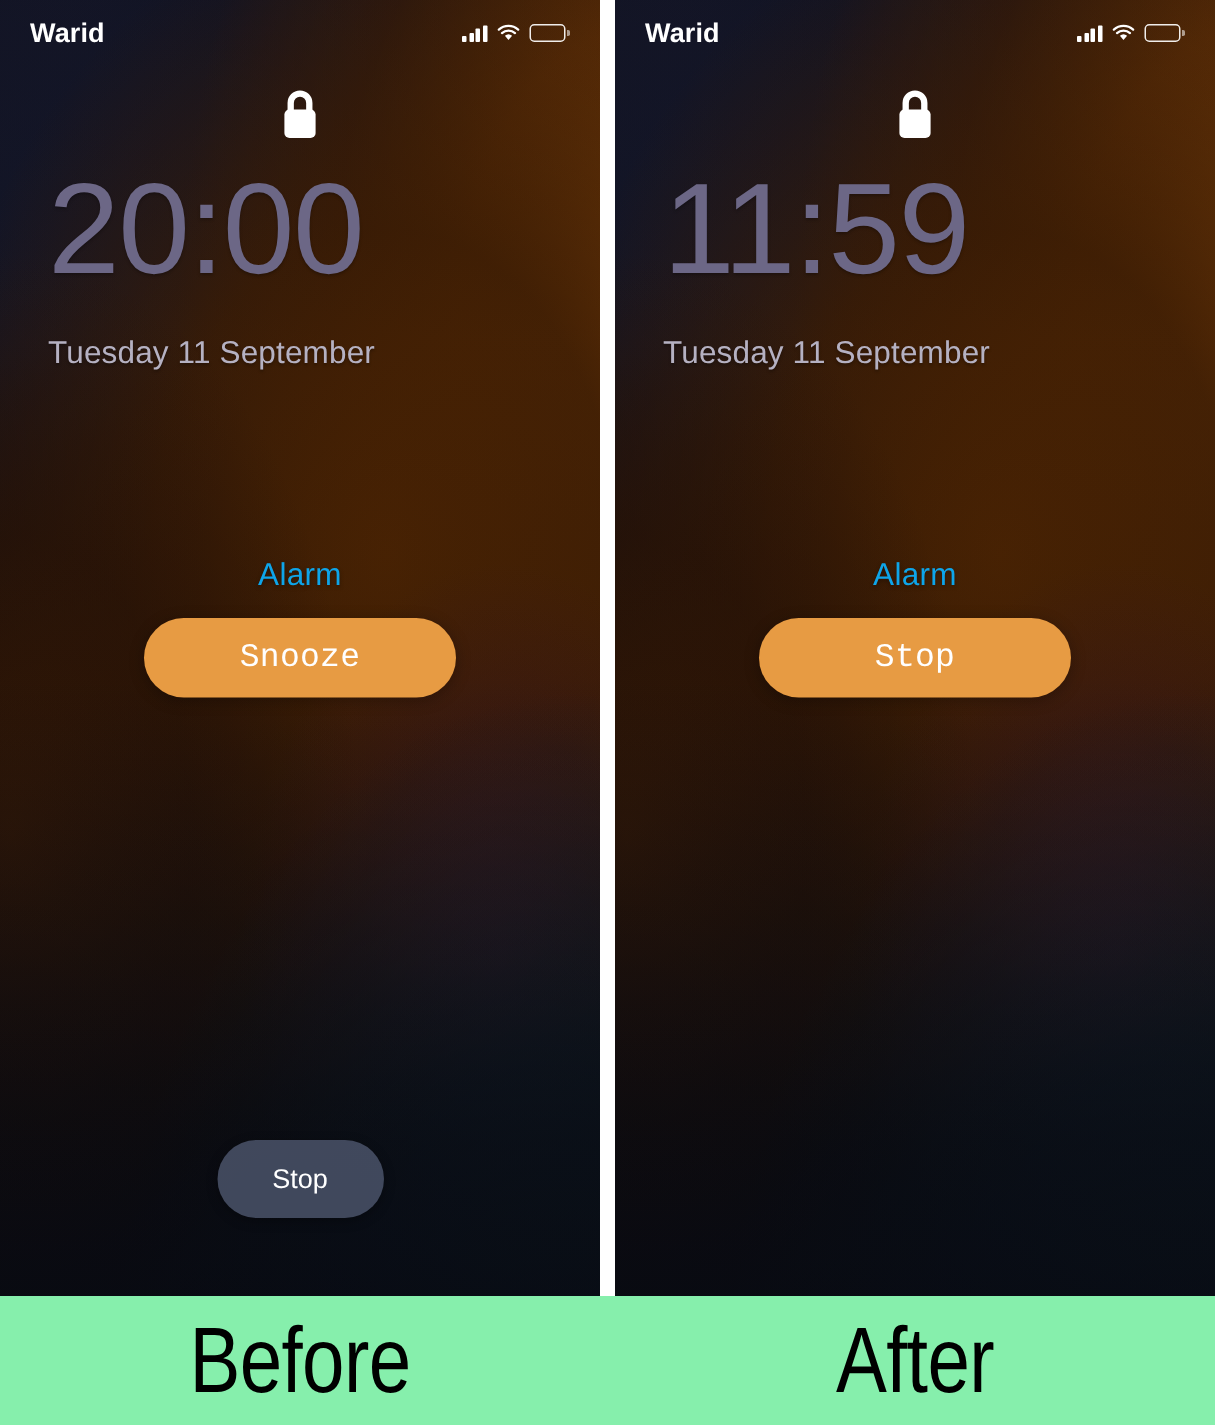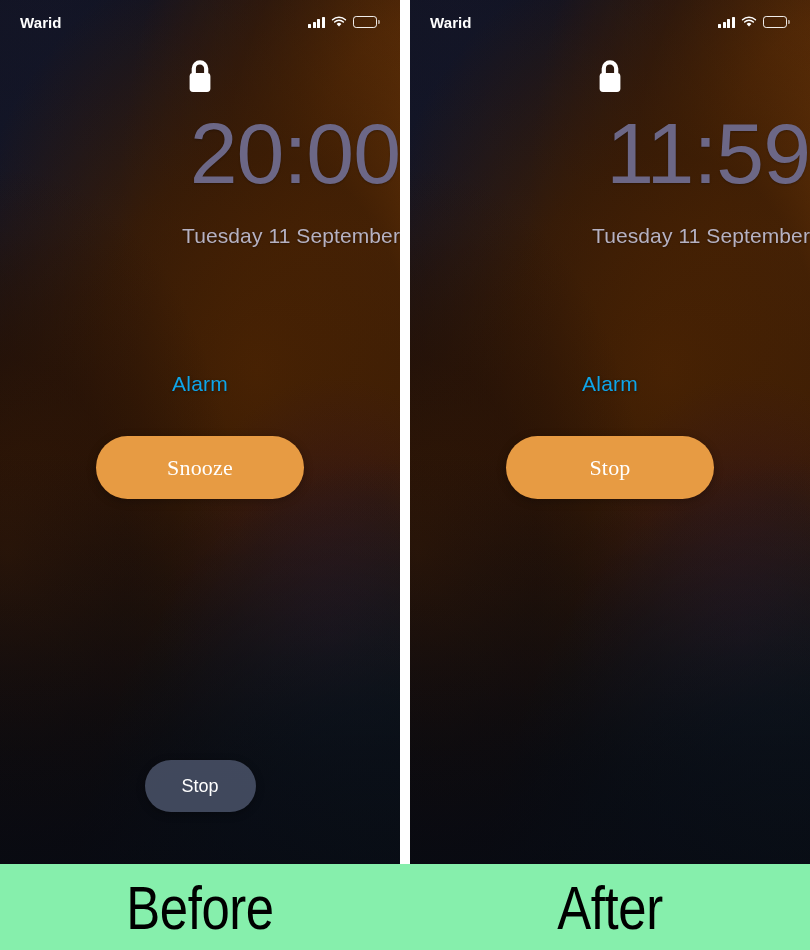--- a/index.html
+++ b/index.html
@@ -75,21 +75,21 @@
   }
 
   
   .statusbar {
     position:absolute; top:0; left:0; right:0; height:44px;
     display:flex; align-items:center; justify-content:space-between;
     padding:0 20px;
     z-index:5;
   }
   .carrier {
-    color:#ffffff; font-size:15px; font-weight:600; letter-spacing:0.1px;
+    color:#ffffff; font-size:18px; font-weight:600; letter-spacing:0.1px;
   }
   .status-right { display:flex; align-items:center; gap:6px; }
 
   .signal { display:flex; align-items:flex-end; gap:1.6px; height:11px; }
   .signal i { display:block; width:3px; background:#ffffff; border-radius:0.6px; }
   .signal i:nth-child(1){ height:4px; }
   .signal i:nth-child(2){ height:6px; }
   .signal i:nth-child(3){ height:8.5px; }
   .signal i:nth-child(4){ height:11px; }
 
@@ -114,21 +114,21 @@
   
   .lock-wrap {
     position:absolute; top:56px; left:0; right:0;
     display:flex; justify-content:center; z-index:4;
   }
   .lock-wrap svg { display:block; }
 
   
   .clock-block {
     position:absolute; top:110px; left:0; right:0;
-    text-align:right; z-index:4;
+    text-align:left; z-index:4;padding-left:32px;
   }
   .clock {
     font-size:86px; line-height:1.0;
     font-weight:200;
     color:#6c6786;
     letter-spacing:-1px;
     text-shadow:0 1px 2px rgba(0,0,0,0.25);
   }
   .date {
     margin-top:28px;
@@ -143,27 +143,27 @@
     position:absolute; top:372px; left:0; right:0;
     text-align:center; z-index:4;
   }
   .alarm-title {
     font-size:21px; font-weight:400; color:#0ea5e9;
     letter-spacing:0.2px;
     text-shadow:0 1px 3px rgba(0,0,0,0.35);
   }
   .action-btn {
     display:inline-flex; align-items:center; justify-content:center;
-    width:208px; height:63px;
-    margin-top:40px;
+    width:208px; height:53px;
+    margin-top:16px;
     border:none; outline:none;
     border-radius:32px;
     background:#e79b43;
     color:#ffffff;
-    font-family:Liberation Serif, serif;
+    font-family:Liberation Mono, monospace;
     font-size:22px; font-weight:400;
     letter-spacing:0.2px;
     cursor:pointer;
     box-shadow:0 2px 10px rgba(0,0,0,0.28);
   }
 
   
   .bottom-stop-wrap {
     position:absolute; left:0; right:0; top:760px;
     display:flex; justify-content:center; z-index:4;

